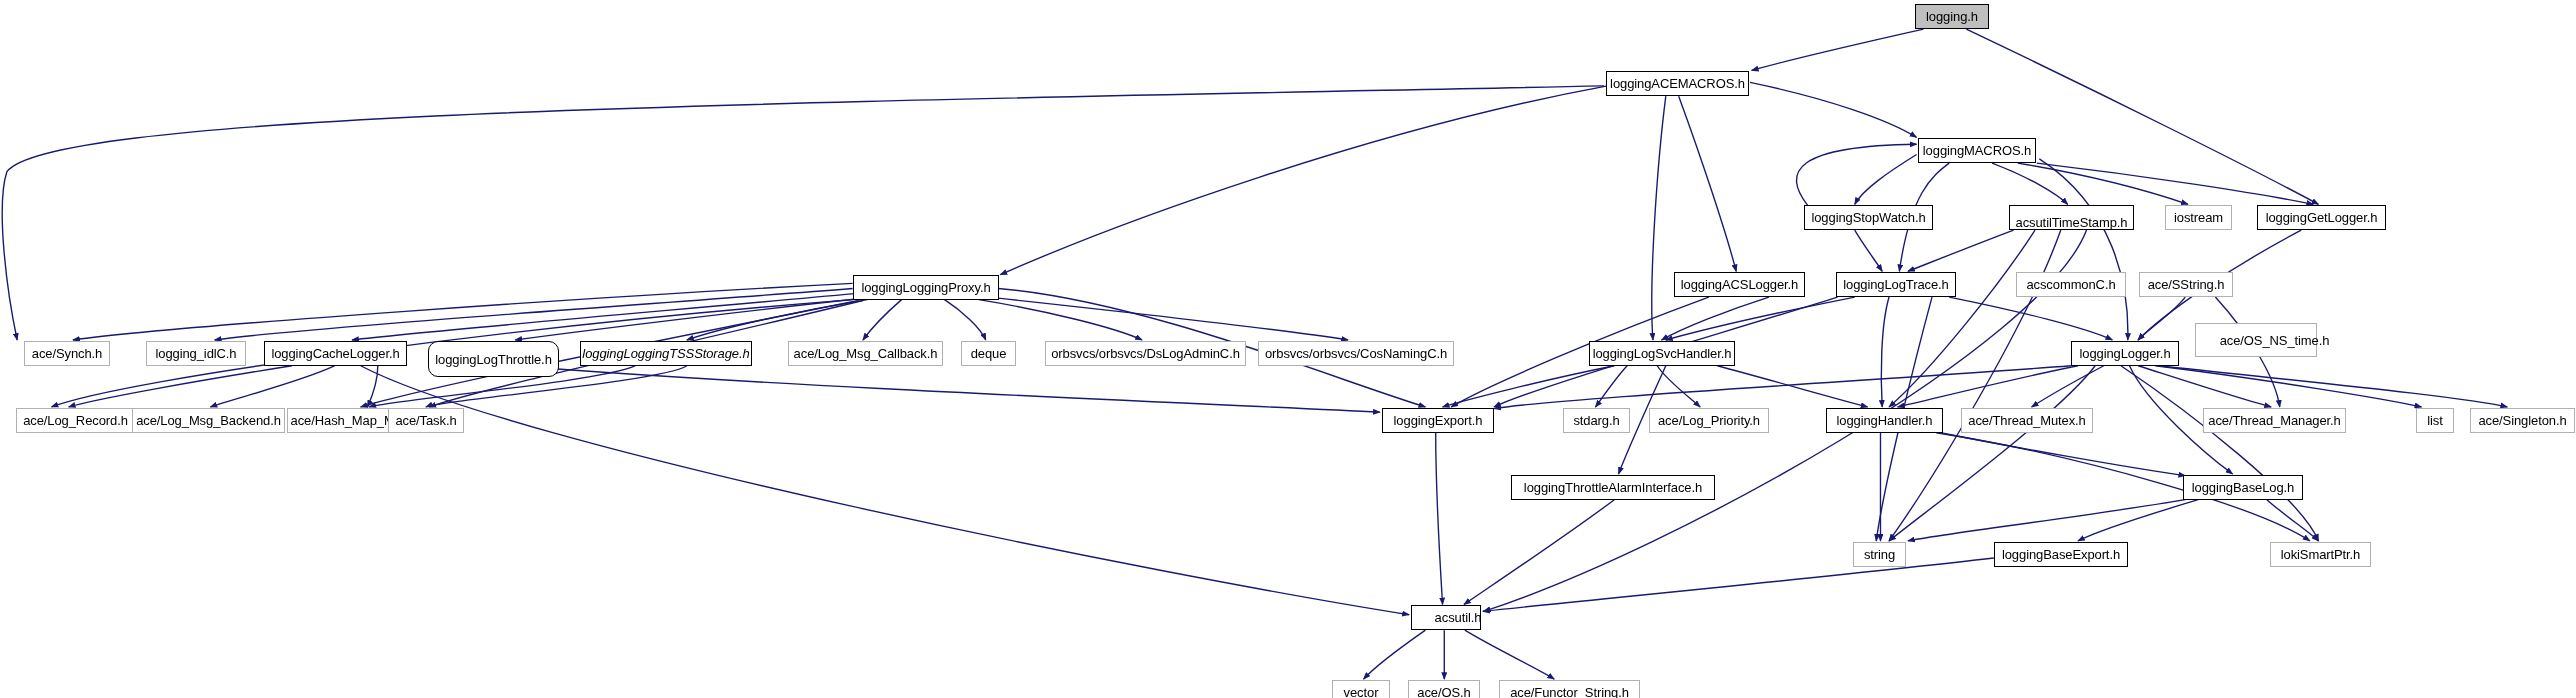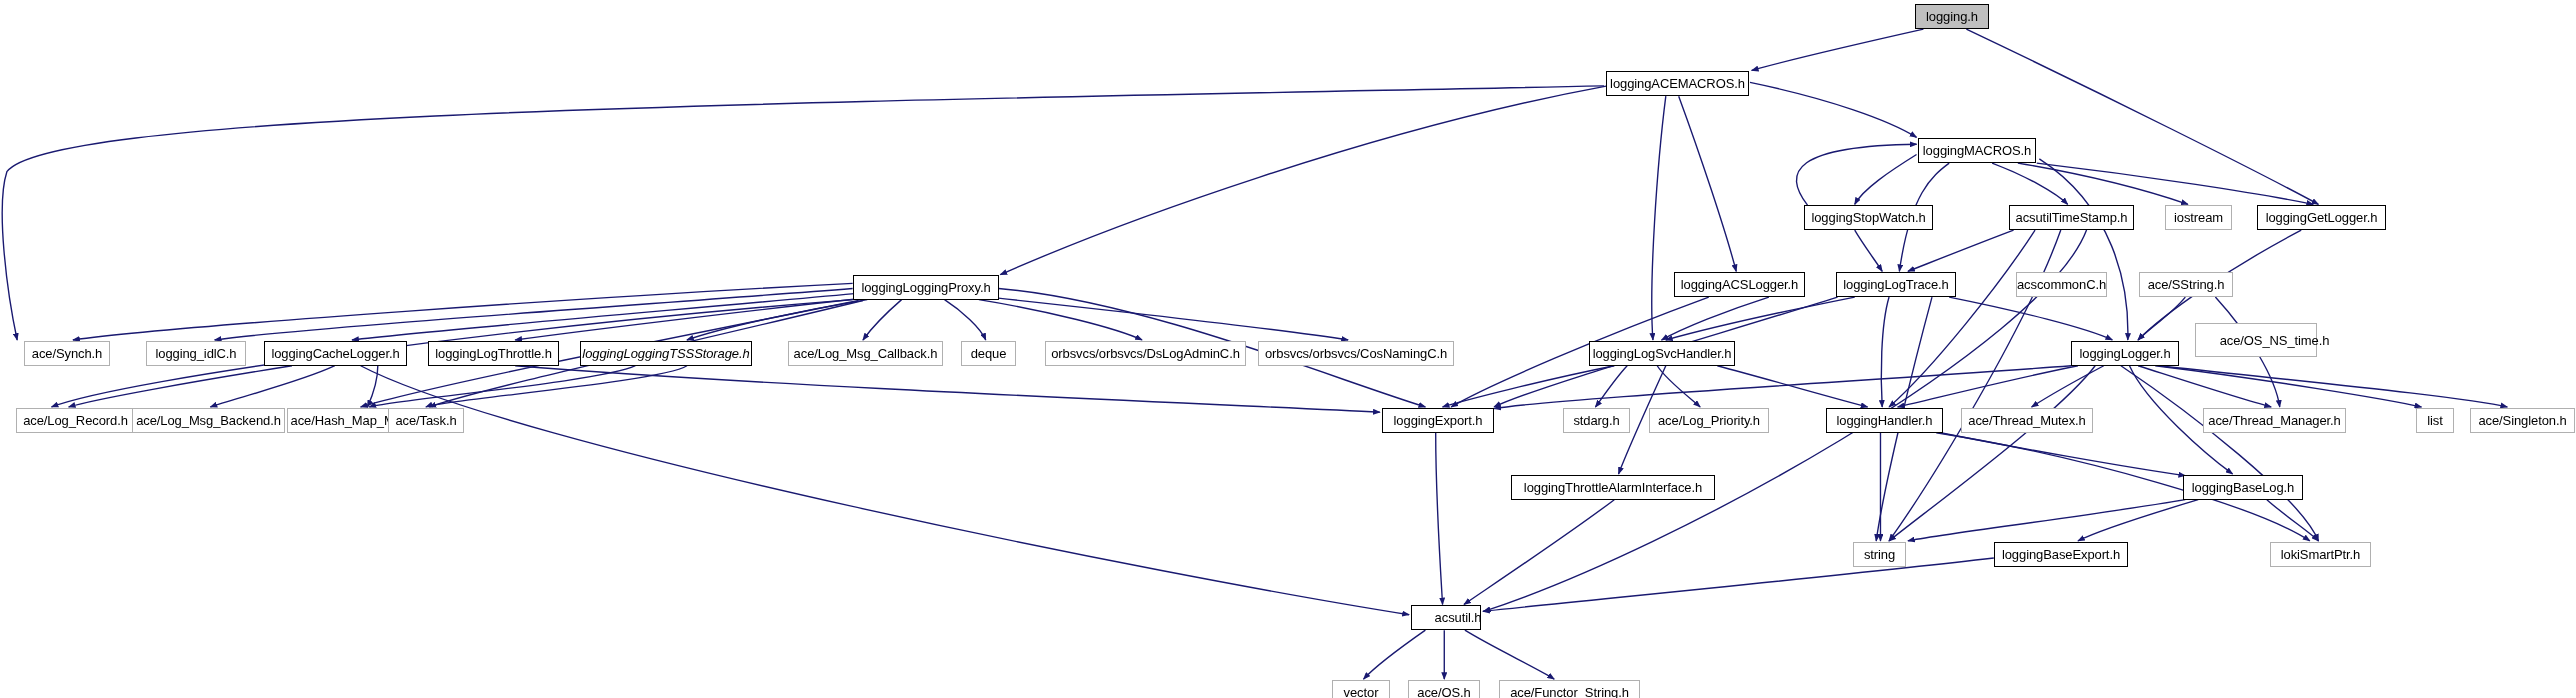--- a/index.html
+++ b/index.html
@@ -144,54 +144,54 @@
       </div>
       <div class="node internal" style="left: 1606px; top: 71px; width: 143px; height: 25px;">
         <span class="node-label">loggingACEMACROS.h</span>
       </div>
       <div class="node internal" style="left: 1918px; top: 138px; width: 118px; height: 25px;">
         <span class="node-label">loggingMACROS.h</span>
       </div>
       <div class="node internal" style="left: 1804px; top: 205px; width: 129px; height: 25px;">
         <span class="node-label">loggingStopWatch.h</span>
       </div>
-      <div class="node internal" style="left: 2009px; top: 205px; width: 125px; height: 25px;">
+      <div class="node internal" style="left: 2009px; top: 205px; width: 125px; height: 25px; align-items: flex-end;">
         <span class="node-label">acsutilTimeStamp.h</span>
       </div>
       <div class="node external" style="left: 2165px; top: 205px; width: 67px; height: 25px;">
         <span class="node-label">iostream</span>
       </div>
       <div class="node internal" style="left: 2257px; top: 205px; width: 129px; height: 25px;">
         <span class="node-label">loggingGetLogger.h</span>
       </div>
       <div class="node internal" style="left: 1674px; top: 272px; width: 131px; height: 25px;">
         <span class="node-label">loggingACSLogger.h</span>
       </div>
       <div class="node internal" style="left: 1836px; top: 272px; width: 120px; height: 25px;">
         <span class="node-label">loggingLogTrace.h</span>
       </div>
-      <div class="node external" style="left: 2016px; top: 272px; width: 91px; height: 25px;">
+      <div class="node external" style="left: 2016px; top: 272px; width: 110px; height: 25px;">
         <span class="node-label">acscommonC.h</span>
       </div>
       <div class="node external" style="left: 2139px; top: 272px; width: 94px; height: 25px;">
         <span class="node-label">ace/SString.h</span>
       </div>
       <div class="node internal" style="left: 853px; top: 275px; width: 146px; height: 25px;">
         <span class="node-label">loggingLoggingProxy.h</span>
       </div>
       <div class="node external" style="left: 24px; top: 341px; width: 86px; height: 25px;">
         <span class="node-label">ace/Synch.h</span>
       </div>
       <div class="node external" style="left: 146px; top: 341px; width: 100px; height: 25px;">
         <span class="node-label">logging_idlC.h</span>
       </div>
       <div class="node internal" style="left: 264px; top: 341px; width: 143px; height: 25px;">
         <span class="node-label">loggingCacheLogger.h</span>
       </div>
-      <div class="node internal" style="left: 428px; top: 341px; width: 131px; height: 25px;">
+      <div class="node internal" style="left: 428px; top: 341px; width: 131px; height: 36px; border-radius: 10px;">
         <span class="node-label">loggingLogThrottle.h</span>
       </div>
       <div class="node internal" style="left: 580px; top: 341px; width: 172px; height: 25px; font-style: italic;">
         <span class="node-label">loggingLoggingTSSStorage.h</span>
       </div>
       <div class="node external" style="left: 788px; top: 341px; width: 155px; height: 25px;">
         <span class="node-label">ace/Log_Msg_Callback.h</span>
       </div>
       <div class="node external" style="left: 961px; top: 341px; width: 55px; height: 25px;">
         <span class="node-label">deque</span>

